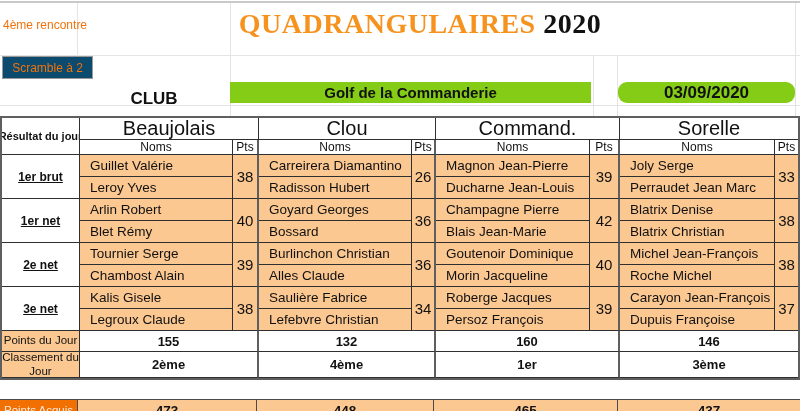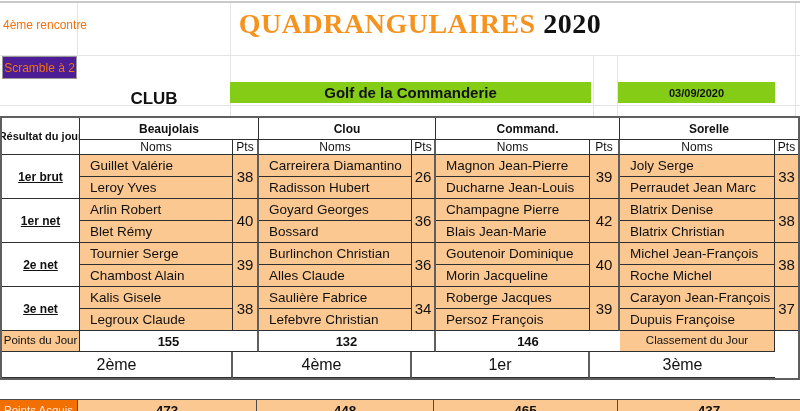--- a/index.html
+++ b/index.html
@@ -2,52 +2,52 @@
 <html><head>
 <meta charset="utf-8">
 <style>
   html,body{margin:0;padding:0;background:#fff;}
   .stage{position:relative;width:800px;height:411px;background:#fff;overflow:hidden;
          font-family:"Liberation Sans",sans-serif;color:#111;}
   .gl{position:absolute;background:#e4e4e4;}
   .gl.top{background:#c9c9c9;}
   
   .meeting{position:absolute;left:3px;top:18px;font-size:12px;color:#F2720C;}
-  .scramble{position:absolute;left:2px;top:56px;width:75px;height:23px;border:1px solid #9a9a9a;
+  .scramble{position:absolute;left:2px;top:56px;width:91px;height:23px;border:1px solid #9a9a9a;
             box-sizing:border-box;display:flex;align-items:center;justify-content:center;
-            font-size:12px;color:#F2720C;background:#4c1d95;}
+            font-size:12px;color:#F2720C;background:#0c4a6e;}
   .title{position:absolute;left:220px;top:8px;width:400px;text-align:center;
          font-family:"Liberation Serif",serif;font-weight:bold;font-size:28px;letter-spacing:.5px;}
   .title .main{color:#F6921E;}
   .title .year{color:#111;}
   .club-label{position:absolute;left:78px;top:88px;width:152px;height:22px;display:flex;
               align-items:center;justify-content:center;font-weight:bold;font-size:17px;}
   .orangecell{position:absolute;background:#84cc16;display:flex;align-items:center;justify-content:center;
               font-weight:bold;}
   .course{left:230px;top:82px;width:361px;height:21px;font-size:15px;}
-  .date{left:618px;top:82px;width:157px;height:21px;font-size:11px;}
+  .date{left:618px;top:82px;width:177px;height:21px;font-size:17px;border-radius:9px;}
   
   .maintable{position:absolute;left:0;top:116px;width:800px;box-sizing:border-box;
              border:2px solid #5f5f5f;display:grid;
              grid-template-columns:78px 153px 26px 153px 24px 154px 30px 155px 23px;
              grid-template-rows:22px 15px repeat(8,22px) 21px 26px;background:#fff;}
   .c{border-right:1px solid #2f2f2f;border-bottom:1px solid #2f2f2f;box-sizing:border-box;
      display:flex;align-items:center;justify-content:center;overflow:hidden;white-space:nowrap;}
   .c.last{border-right:none;}
   .c.sep{border-right:2px solid #5f5f5f;}
   .c.peach{background:#FCC892;}
   .c.name{justify-content:flex-start;padding-left:10px;font-size:13.5px;}
   .c.pts{font-size:15px;}
-  .c.clubhead{font-weight:bold;font-size:12px;}
+  .c.clubhead{font-weight:normal;font-size:20px;}
   .c.sub{font-size:12px;}
   .c.rowlab{font-weight:bold;font-size:12px;text-decoration:underline;}
   .c.corner{font-weight:bold;font-size:11px;}
   .c.blab{font-size:11.5px;text-align:center;line-height:1.15;}
   .c.pj{font-weight:bold;font-size:13px;}
-  .c.cl{font-weight:normal;font-size:16px;}
+  .c.cl{font-weight:bold;font-size:13px;}
   .rs2{grid-row:span 2;}
   .cs2{grid-column:span 2;}
   
   .acquis{position:absolute;left:0;top:387px;width:800px;height:24px;box-sizing:border-box;
           border-top:1px solid #4a4a4a;border-bottom:3px solid #565656;display:grid;
           grid-template-columns:78px 179px 177px 184px 182px;background:#fff;margin-top:12px;}
   .a{box-sizing:border-box;border-right:1px solid #4a4a4a;display:flex;align-items:center;
      justify-content:center;overflow:hidden;}
   .a.last{border-right:none;}
   .a.lab{background:#F26F01;color:#ffe9dd;font-size:11.5px;}
@@ -147,20 +147,21 @@
     <div class="c name peach">Carayon Jean-François</div>
     <div class="c pts peach last rs2">37</div>
     <div class="c name peach">Legroux Claude</div>
     <div class="c name peach">Lefebvre Christian</div>
     <div class="c name peach">Persoz François</div>
     <div class="c name peach">Dupuis Françoise</div>
 
     <div class="c blab peach">Points du Jour</div>
     <div class="c pj cs2 sep">155</div>
     <div class="c pj cs2 sep">132</div>
+    <div class="c pj cs2 sep">160</div>
     <div class="c pj cs2 last">146</div>
 
     <div class="c blab peach" style="white-space:normal;">Classement du Jour</div>
     <div class="c cl cs2 sep">2ème</div>
     <div class="c cl cs2 sep">4ème</div>
     <div class="c cl cs2 sep">1er</div>
     <div class="c cl cs2 last">3ème</div>
   </div>
 
   <div class="acquis">

